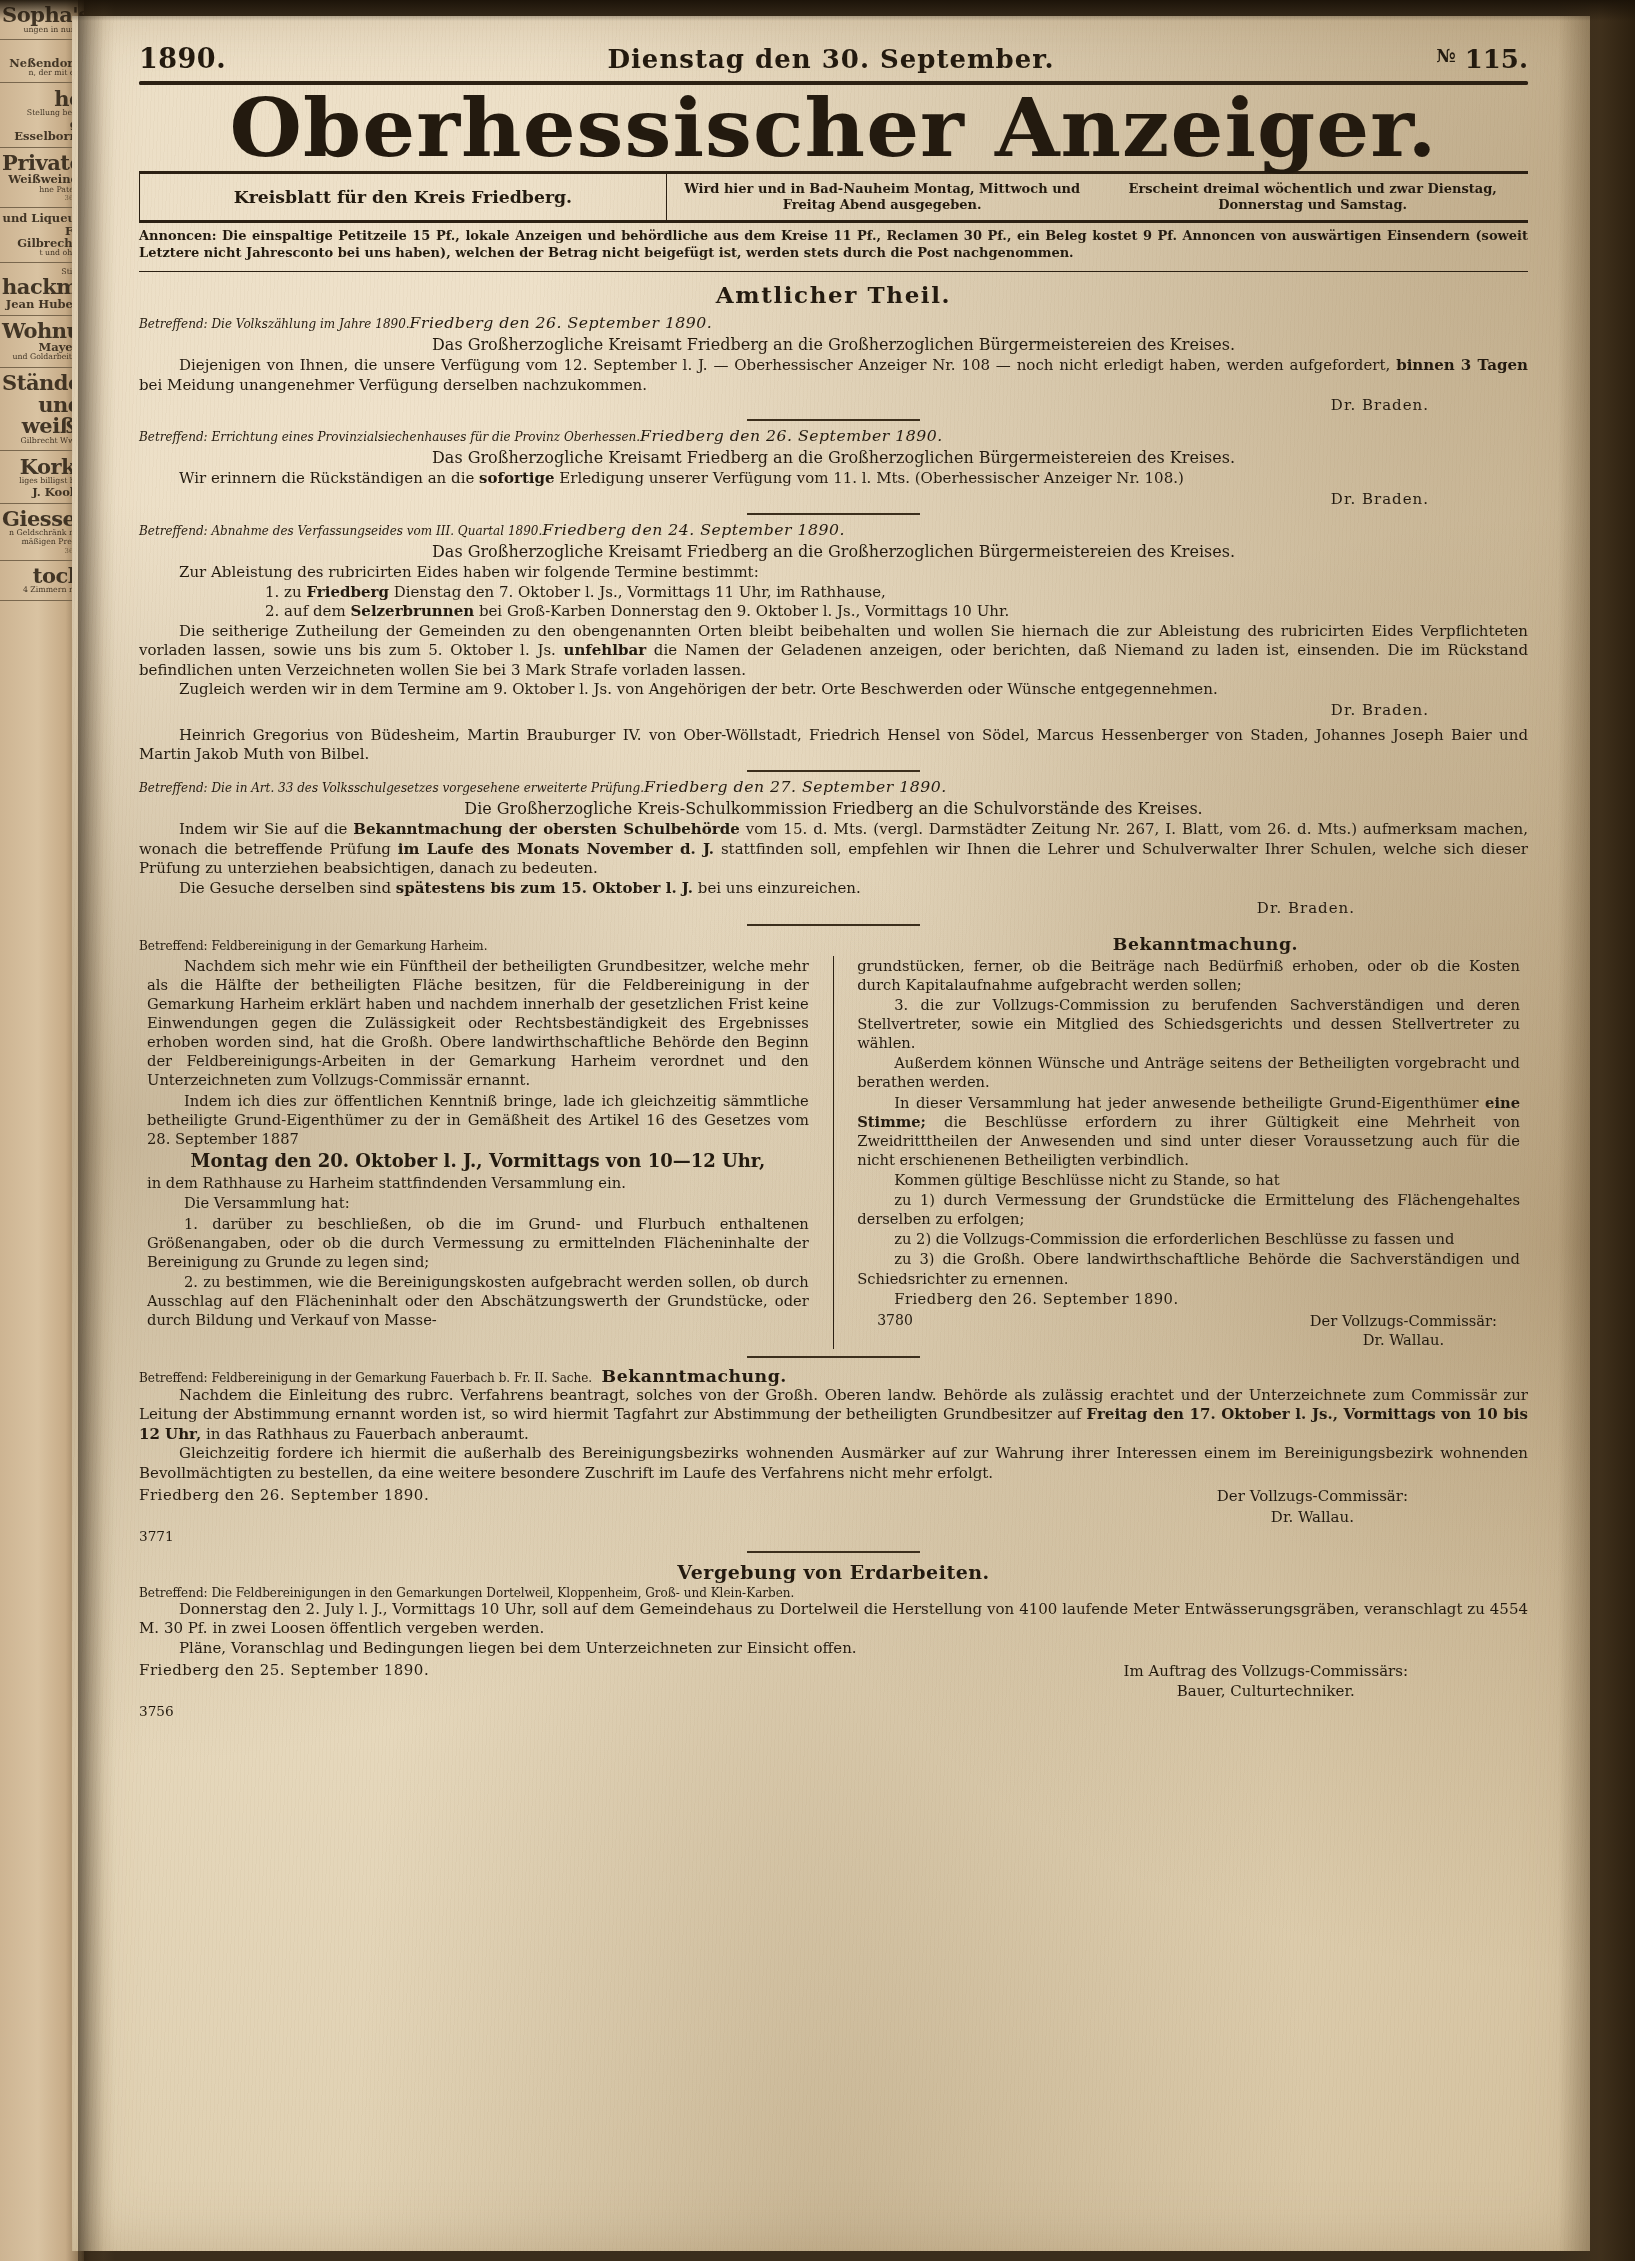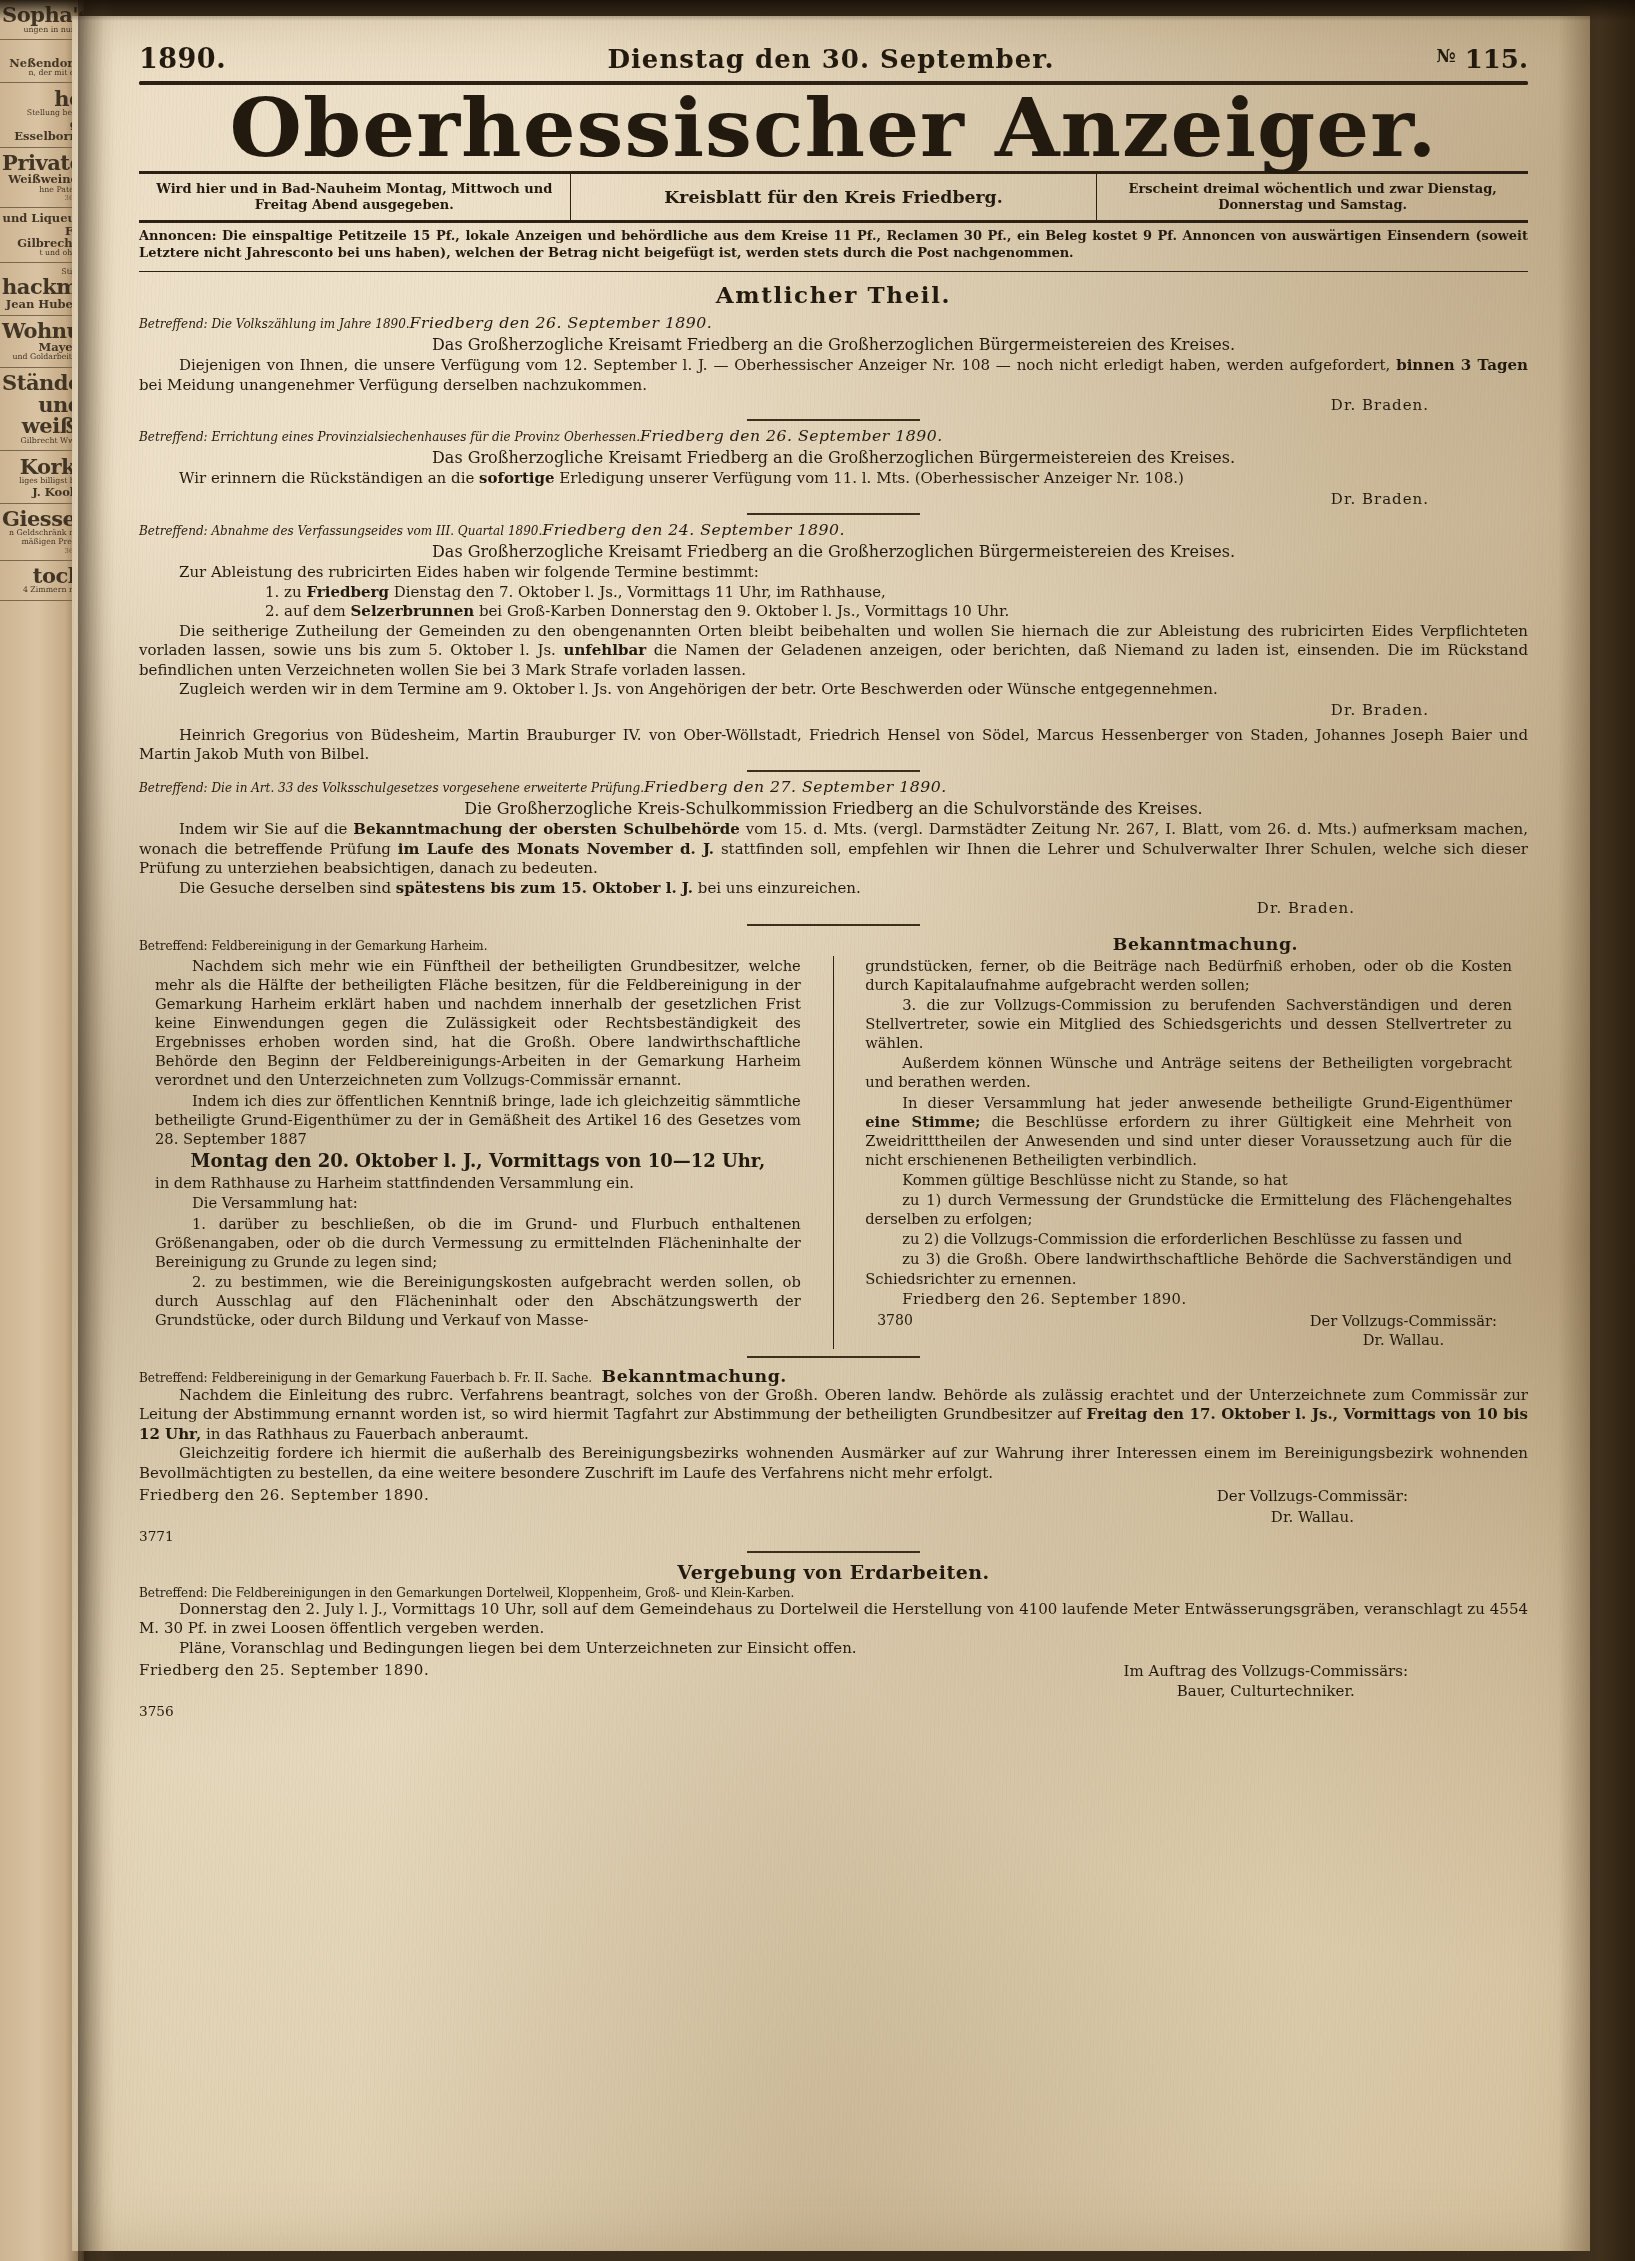--- a/index.html
+++ b/index.html
@@ -120,21 +120,21 @@
   .sep.sm { width:173px; height:1.6px; margin:5.2px auto; }
 
   .li { font-size:15px; line-height:1.30; padding-left:157px; text-indent:-31px; }
   .names { font-size:15px; line-height:1.30; text-align:justify; text-indent:40px; margin-top:7.3px; }
 
   
   .twocol { display:flex; margin-top:2.1px; }
   .col { width:50%; font-size:14.7px; line-height:1.30; text-align:justify; }
   .col.left  { padding-right:15.7px; border-right:1.6px solid #2b2013; }
   .col.right { padding-left:15.7px; }
-  .col p { margin:0 16px 1px; text-indent:37px; }
+  .col p { margin:0 8px 1px; text-indent:37px; }
   .col p.ni { text-indent:0; }
   .col p.num { text-indent:37px; }
   .col .bigline { text-align:center; font-weight:bold; font-size:18px; text-indent:0; margin:1px 0; }
   .col .footrow { display:flex; justify-content:space-between; align-items:flex-start; text-indent:0; margin-top:3.1px;margin-left:28px; }
   .col .refnum { font-size:14px; }
   .col .sigblock { text-align:center; font-size:14.7px; line-height:1.3; padding-right:31px; }
   .col .datestamp { font-size:14.7px; letter-spacing:0.5px; text-indent:0; }
 
   
   .betr-inline { font-size:12px; }
@@ -218,22 +218,22 @@
         <div class="year">1890.</div>
         <div class="date">Dienstag den 30. September.</div>
         <div class="issue"><span class="no">№</span> <span>115.</span></div>
       </div>
 
       <div class="rule-thick"></div>
 
       <div class="masthead-title">Oberhessischer Anzeiger.</div>
 
       <div class="sub-bar">
+        <div class="cell c2">Kreisblatt für den Kreis Friedberg.</div>
         <div class="cell c1">Wird hier und in Bad-Nauheim Montag, Mittwoch und Freitag Abend ausgegeben.</div>
-        <div class="cell c2">Kreisblatt für den Kreis Friedberg.</div>
         <div class="cell c3">Erscheint dreimal wöchentlich und zwar Dienstag, Donnerstag und Samstag.</div>
       </div>
 
       <div class="annonce">Annoncen: Die einspaltige Petitzeile 15 Pf., lokale Anzeigen und behördliche aus dem Kreise 11 Pf., Reclamen 30 Pf., ein Beleg kostet 9 Pf. Annoncen von auswärtigen Einsendern (soweit Letztere nicht Jahresconto bei uns haben), welchen der Betrag nicht beigefügt ist, werden stets durch die Post nachgenommen.</div>
 
       <div class="rule-thin"></div>
 
       <div class="section-head">Amtlicher Theil.</div>
 
       <div class="notice">

